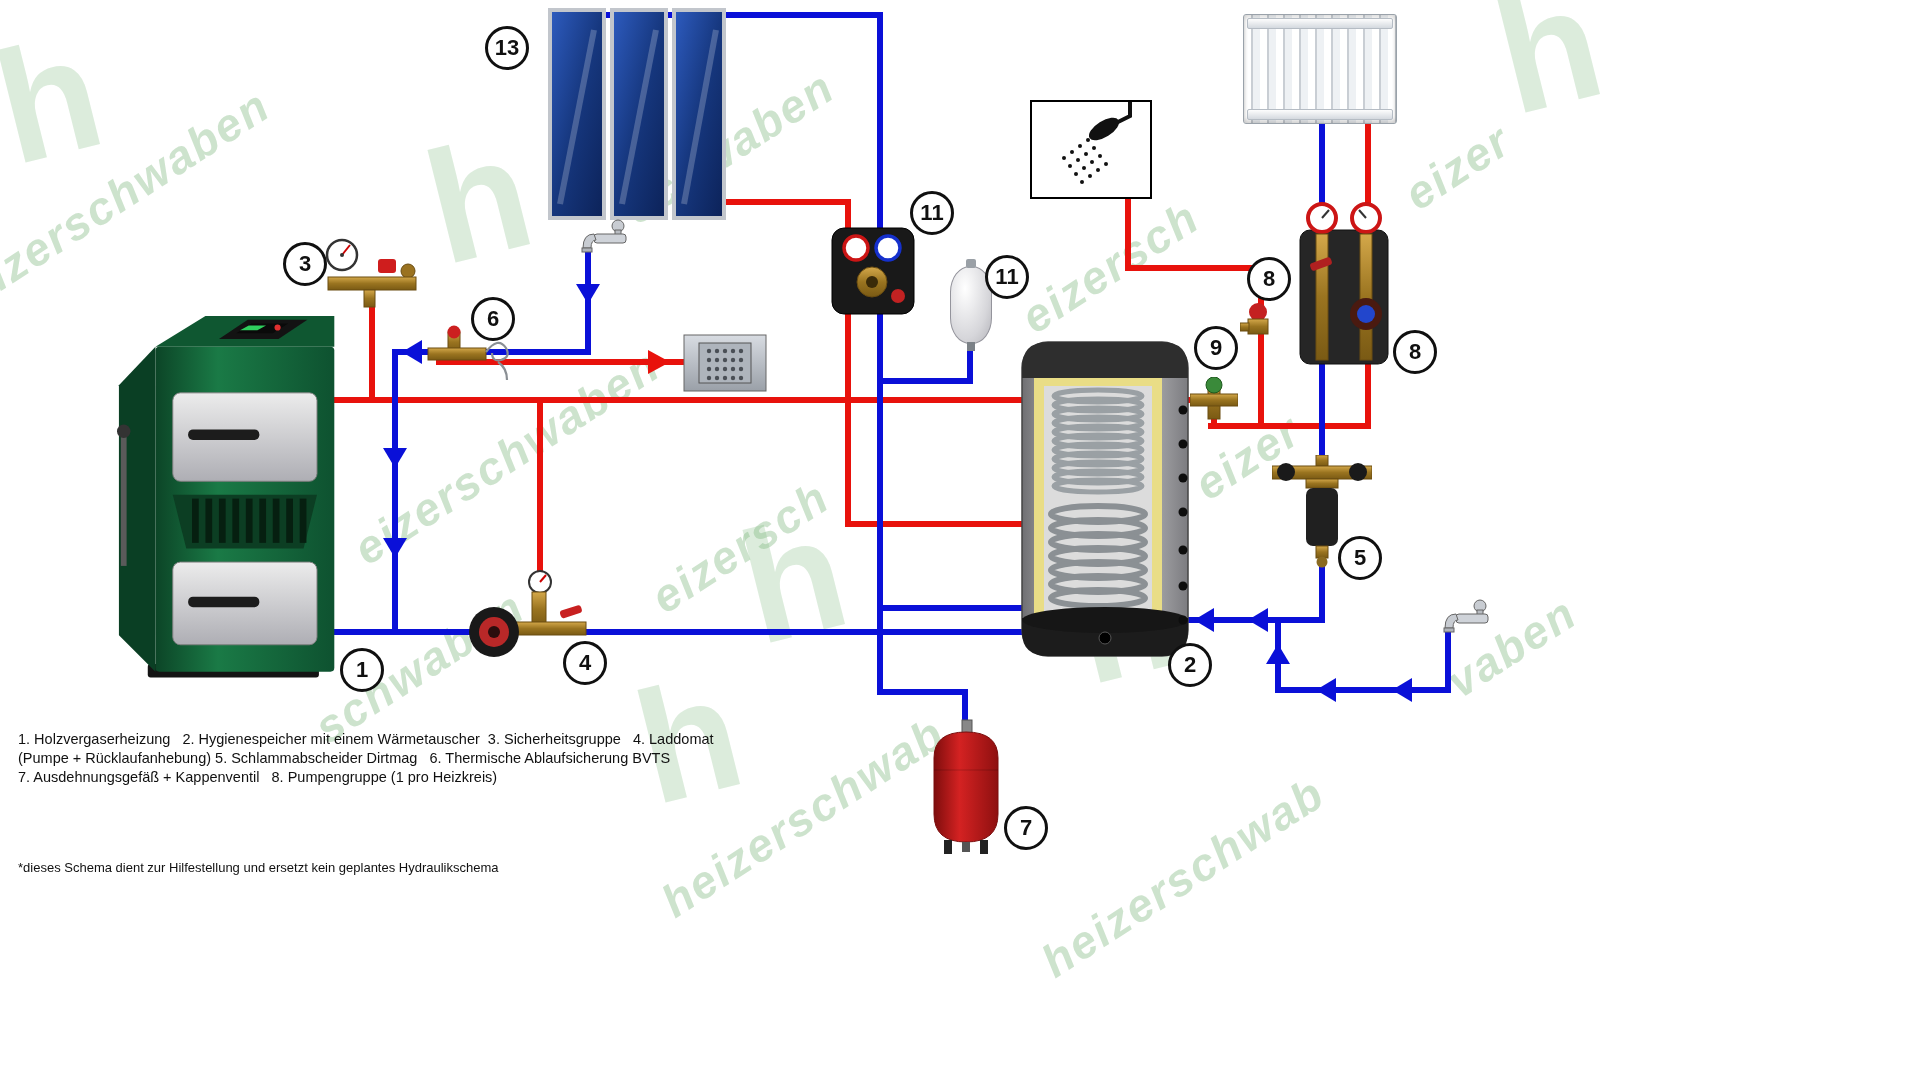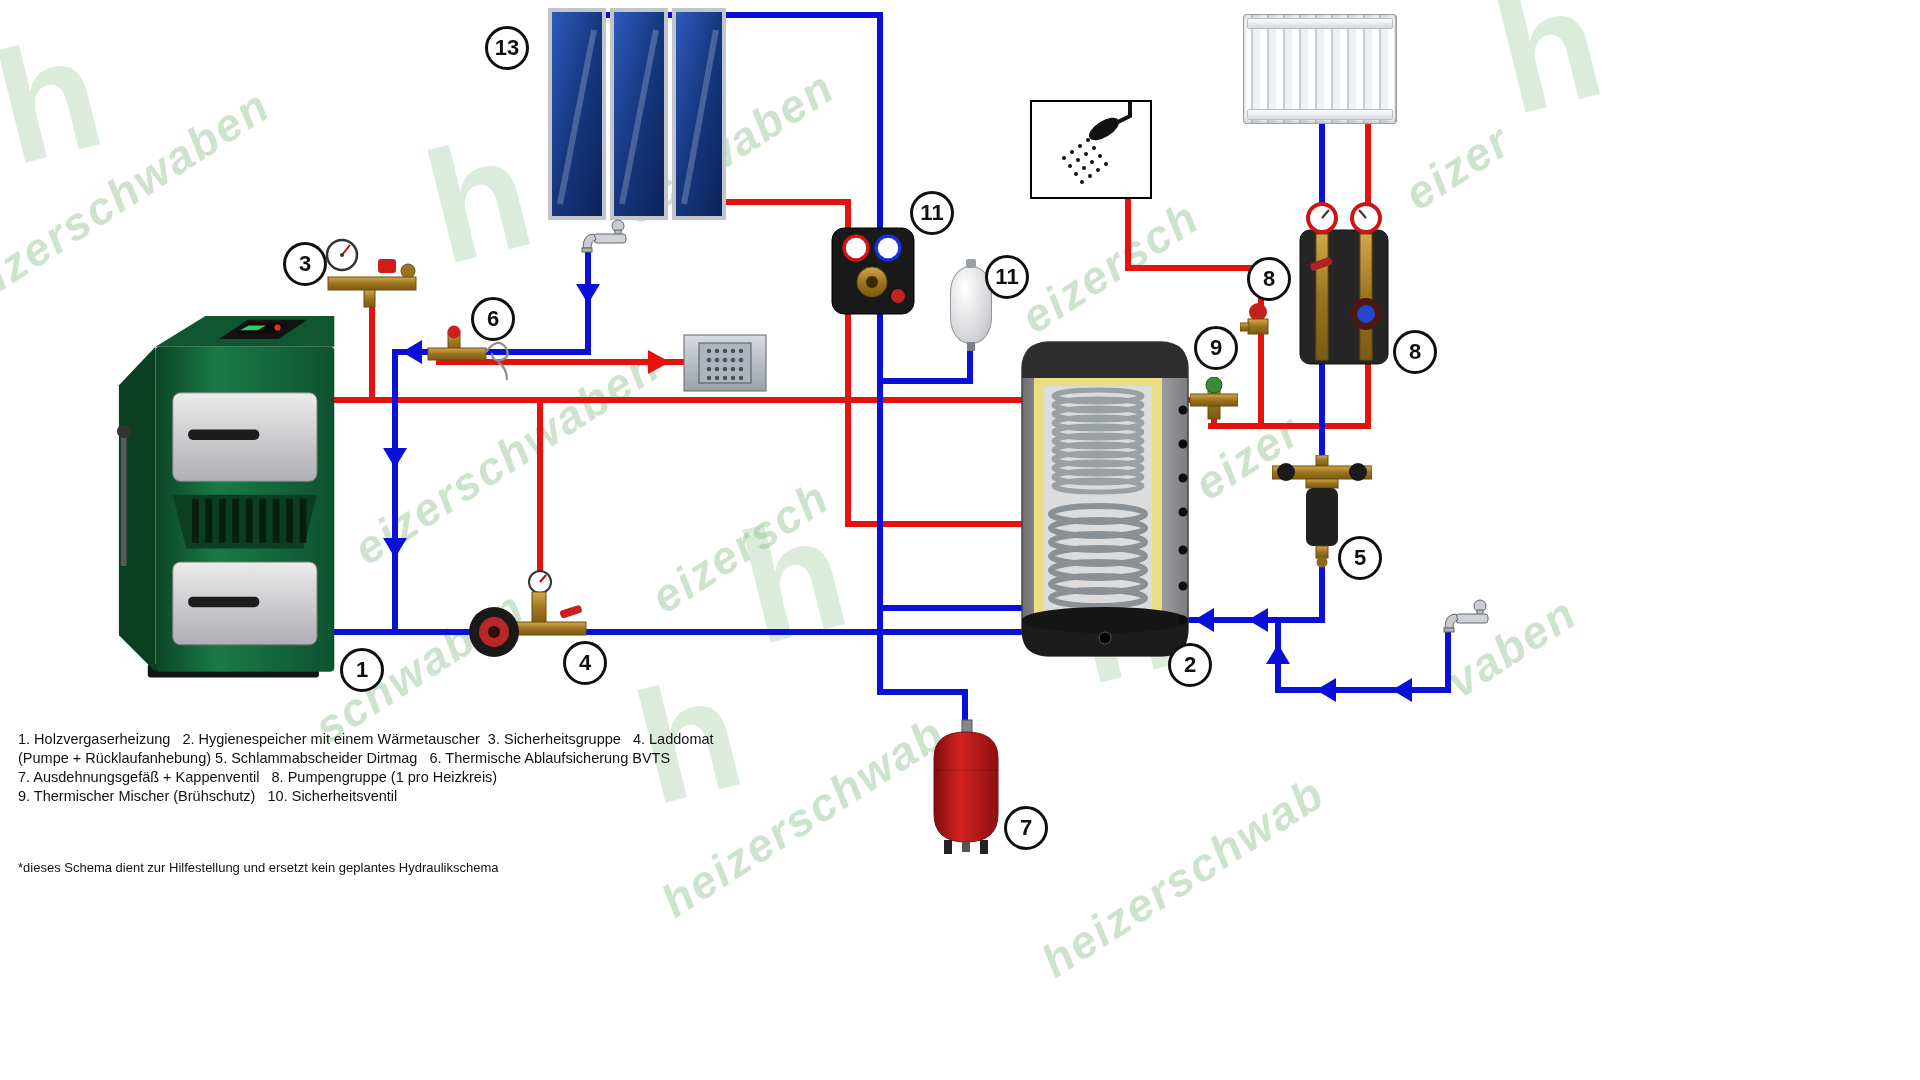--- a/index.html
+++ b/index.html
@@ -442,17 +442,16 @@
   <div class="num" style="left:1247px;top:257px">8</div>
   <div class="num" style="left:985px;top:255px">11</div>
   <div class="num" style="left:910px;top:191px">11</div>
   <div class="num" style="left:485px;top:26px">13</div>
 
 
   <div class="legend">
     <div>1. Holzvergaserheizung   2. Hygienespeicher mit einem Wärmetauscher  3. Sicherheitsgruppe   4. Laddomat</div>
     <div>(Pumpe + Rücklaufanhebung) 5. Schlammabscheider Dirtmag   6. Thermische Ablaufsicherung BVTS</div>
     <div>7. Ausdehnungsgefäß + Kappenventil   8. Pumpengruppe (1 pro Heizkreis)</div>
-    <div>9. Thermischer Mischer (Brühschutz)   10. Sicherheitsventil</div>
   </div>
   <div class="footnote">*dieses Schema dient zur Hilfestellung und ersetzt kein geplantes Hydraulikschema</div>
 
 </div>
 
 </body></html>

